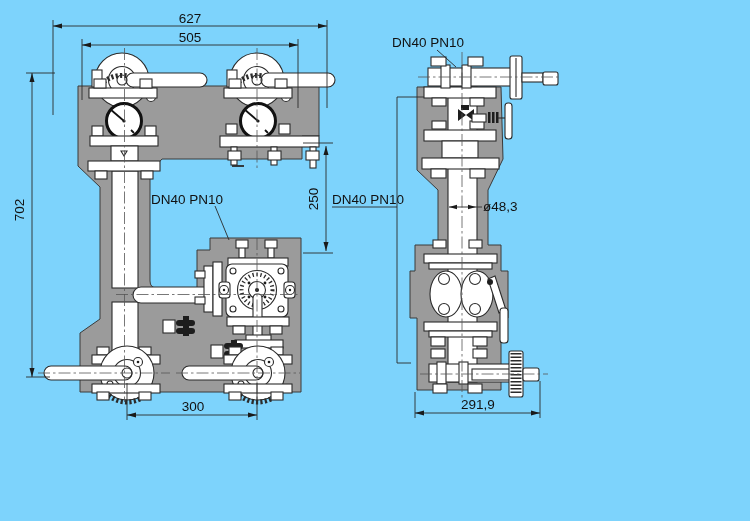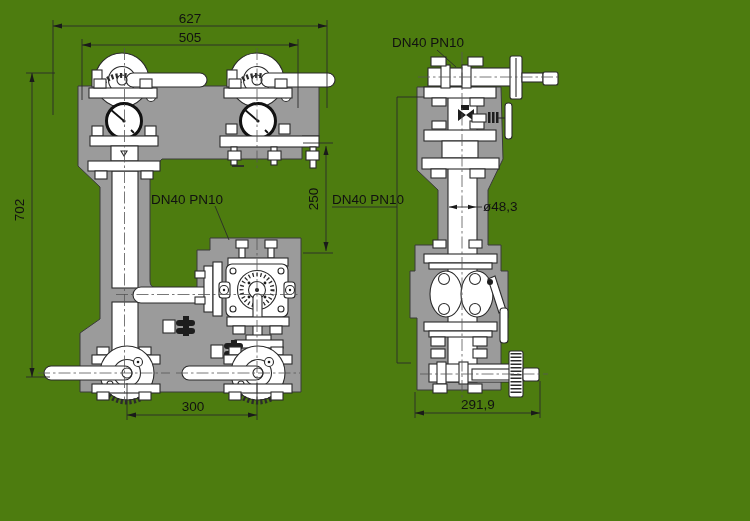--- a/index.html
+++ b/index.html
@@ -1,16 +1,16 @@
 <!DOCTYPE html>
 <html><head>
 <meta charset="utf-8">
 <style>
   html,body{margin:0;padding:0;background:#ffffff;}
-  .stage{position:relative;width:750px;height:521px;background:#4d7c0f;overflow:hidden;
+  .stage{position:relative;width:750px;height:521px;background:#7dd3fc;overflow:hidden;
          font-family:"Liberation Sans", sans-serif;}
   svg{display:block;}
   .body-fill{stroke:#3a3a3a;stroke-width:1;}
   .wt{fill:#ffffff;stroke:#2b2b2b;stroke-width:1.1;}
   .ln{fill:none;stroke:#2b2b2b;stroke-width:1.1;}
   .dk{fill:#1d1d1d;stroke:none;}
   .gear{fill:none;stroke:#2b2b2b;stroke-width:5;stroke-dasharray:2.2 2.2;}
   .tickring{fill:none;stroke:#2b2b2b;stroke-width:4;stroke-dasharray:1.3 2.7;}
   .knurl{fill:none;stroke:#2b2b2b;stroke-width:11;stroke-dasharray:1.5 2;}
   .dim{fill:none;stroke:#2a2a2a;stroke-width:0.9;}

